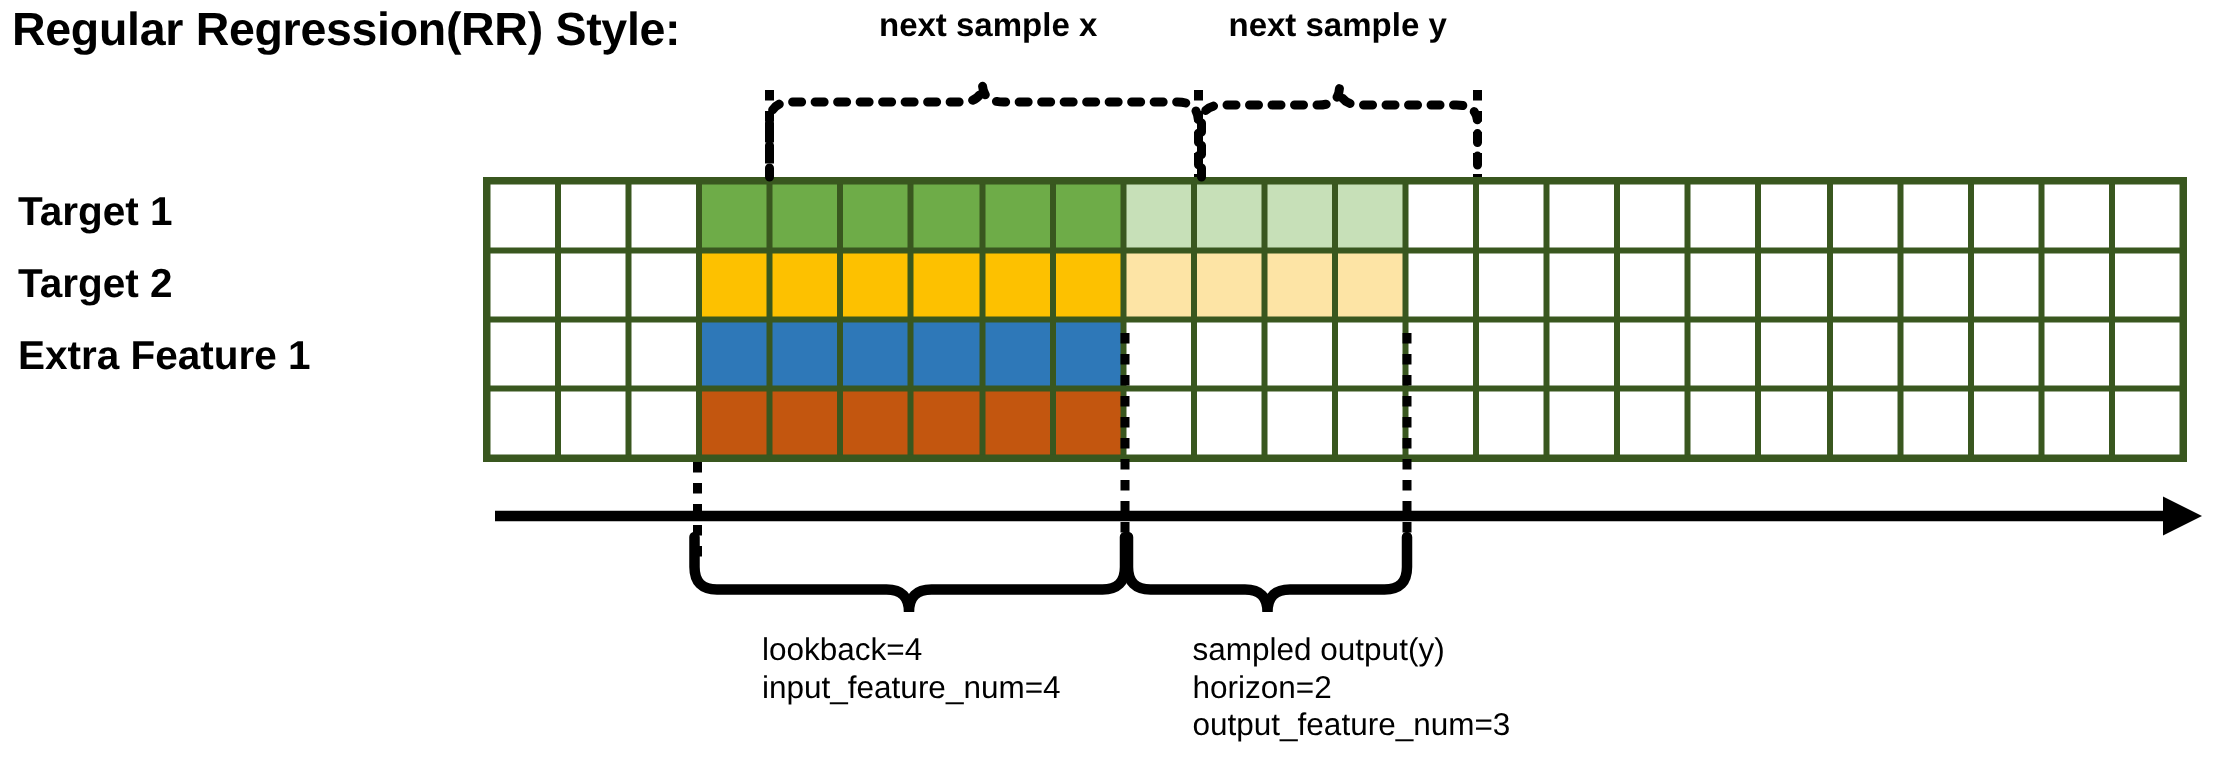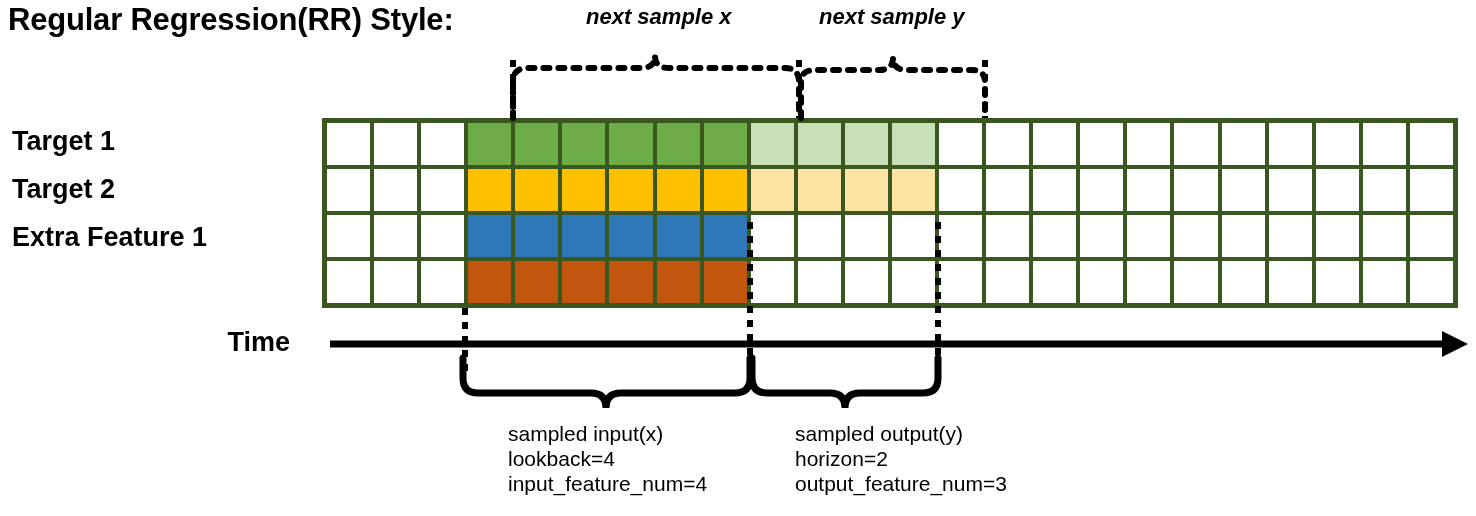--- a/index.html
+++ b/index.html
@@ -21,37 +21,36 @@
         display:grid;grid-template-columns:repeat(24,1fr);
         grid-template-rows:repeat(4,1fr);
         gap:4px;background:#39571F;border:5px solid #39571F;
         box-sizing:border-box;}
   .cell{background:#ffffff;}
 
   svg.overlay{position:absolute;left:0;top:0;width:1476px;height:516px;
               pointer-events:none;overflow:visible;}
 
   .caption{position:absolute;font-size:21px;line-height:25px;white-space:nowrap;}
-  .brlabel{position:absolute;font-size:22px;font-style:italic;font-weight:700;
+  .brlabel{position:absolute;font-size:22px;font-weight:700;
            white-space:nowrap;}
 </style>
 </head>
 <body>
 
 <div id="stage">
 
   <div id="title">Regular Regression(RR) Style:</div>
 
   <div id="labelcol">
     <div class="rowlabel" style="top:8px">Target 1</div>
     <div class="rowlabel" style="top:56px">Target 2</div>
     <div class="rowlabel" style="top:104px">Extra Feature 1</div>
   </div>
 
-  <div id="timelabel">Time</div>
 
   <div id="grid">
       <div class="cell" style="background: rgb(255, 255, 255);"></div>
       <div class="cell" style="background: rgb(255, 255, 255);"></div>
       <div class="cell" style="background: rgb(255, 255, 255);"></div>
       <div class="cell" style="background: rgb(110, 172, 72);"></div>
       <div class="cell" style="background: rgb(110, 172, 72);"></div>
       <div class="cell" style="background: rgb(110, 172, 72);"></div>
       <div class="cell" style="background: rgb(110, 172, 72);"></div>
       <div class="cell" style="background: rgb(110, 172, 72);"></div>
@@ -173,21 +172,20 @@
                Q606,393 621,393 L735,393 Q750,393 750,378 L750,358"></path>
       <path d="M752,358 L752,378 Q752,393 767,393 L830,393 Q845,393 845,408
                Q845,393 860,393 L923,393 Q938,393 938,378 L938,358"></path>
     </g>
   </svg>
 
   <div class="brlabel" style="left:586px;top:4px">next sample x</div>
   <div class="brlabel" style="left:819px;top:4px">next sample y</div>
 
   <div class="caption" style="left:508px;top:421px">
-    <div>sampled input(x)</div>
     <div>lookback=4</div>
     <div>input_feature_num=4</div>
   </div>
 
   <div class="caption" style="left:795px;top:421px">
     <div>sampled output(y)</div>
     <div>horizon=2</div>
     <div>output_feature_num=3</div>
   </div>
 

